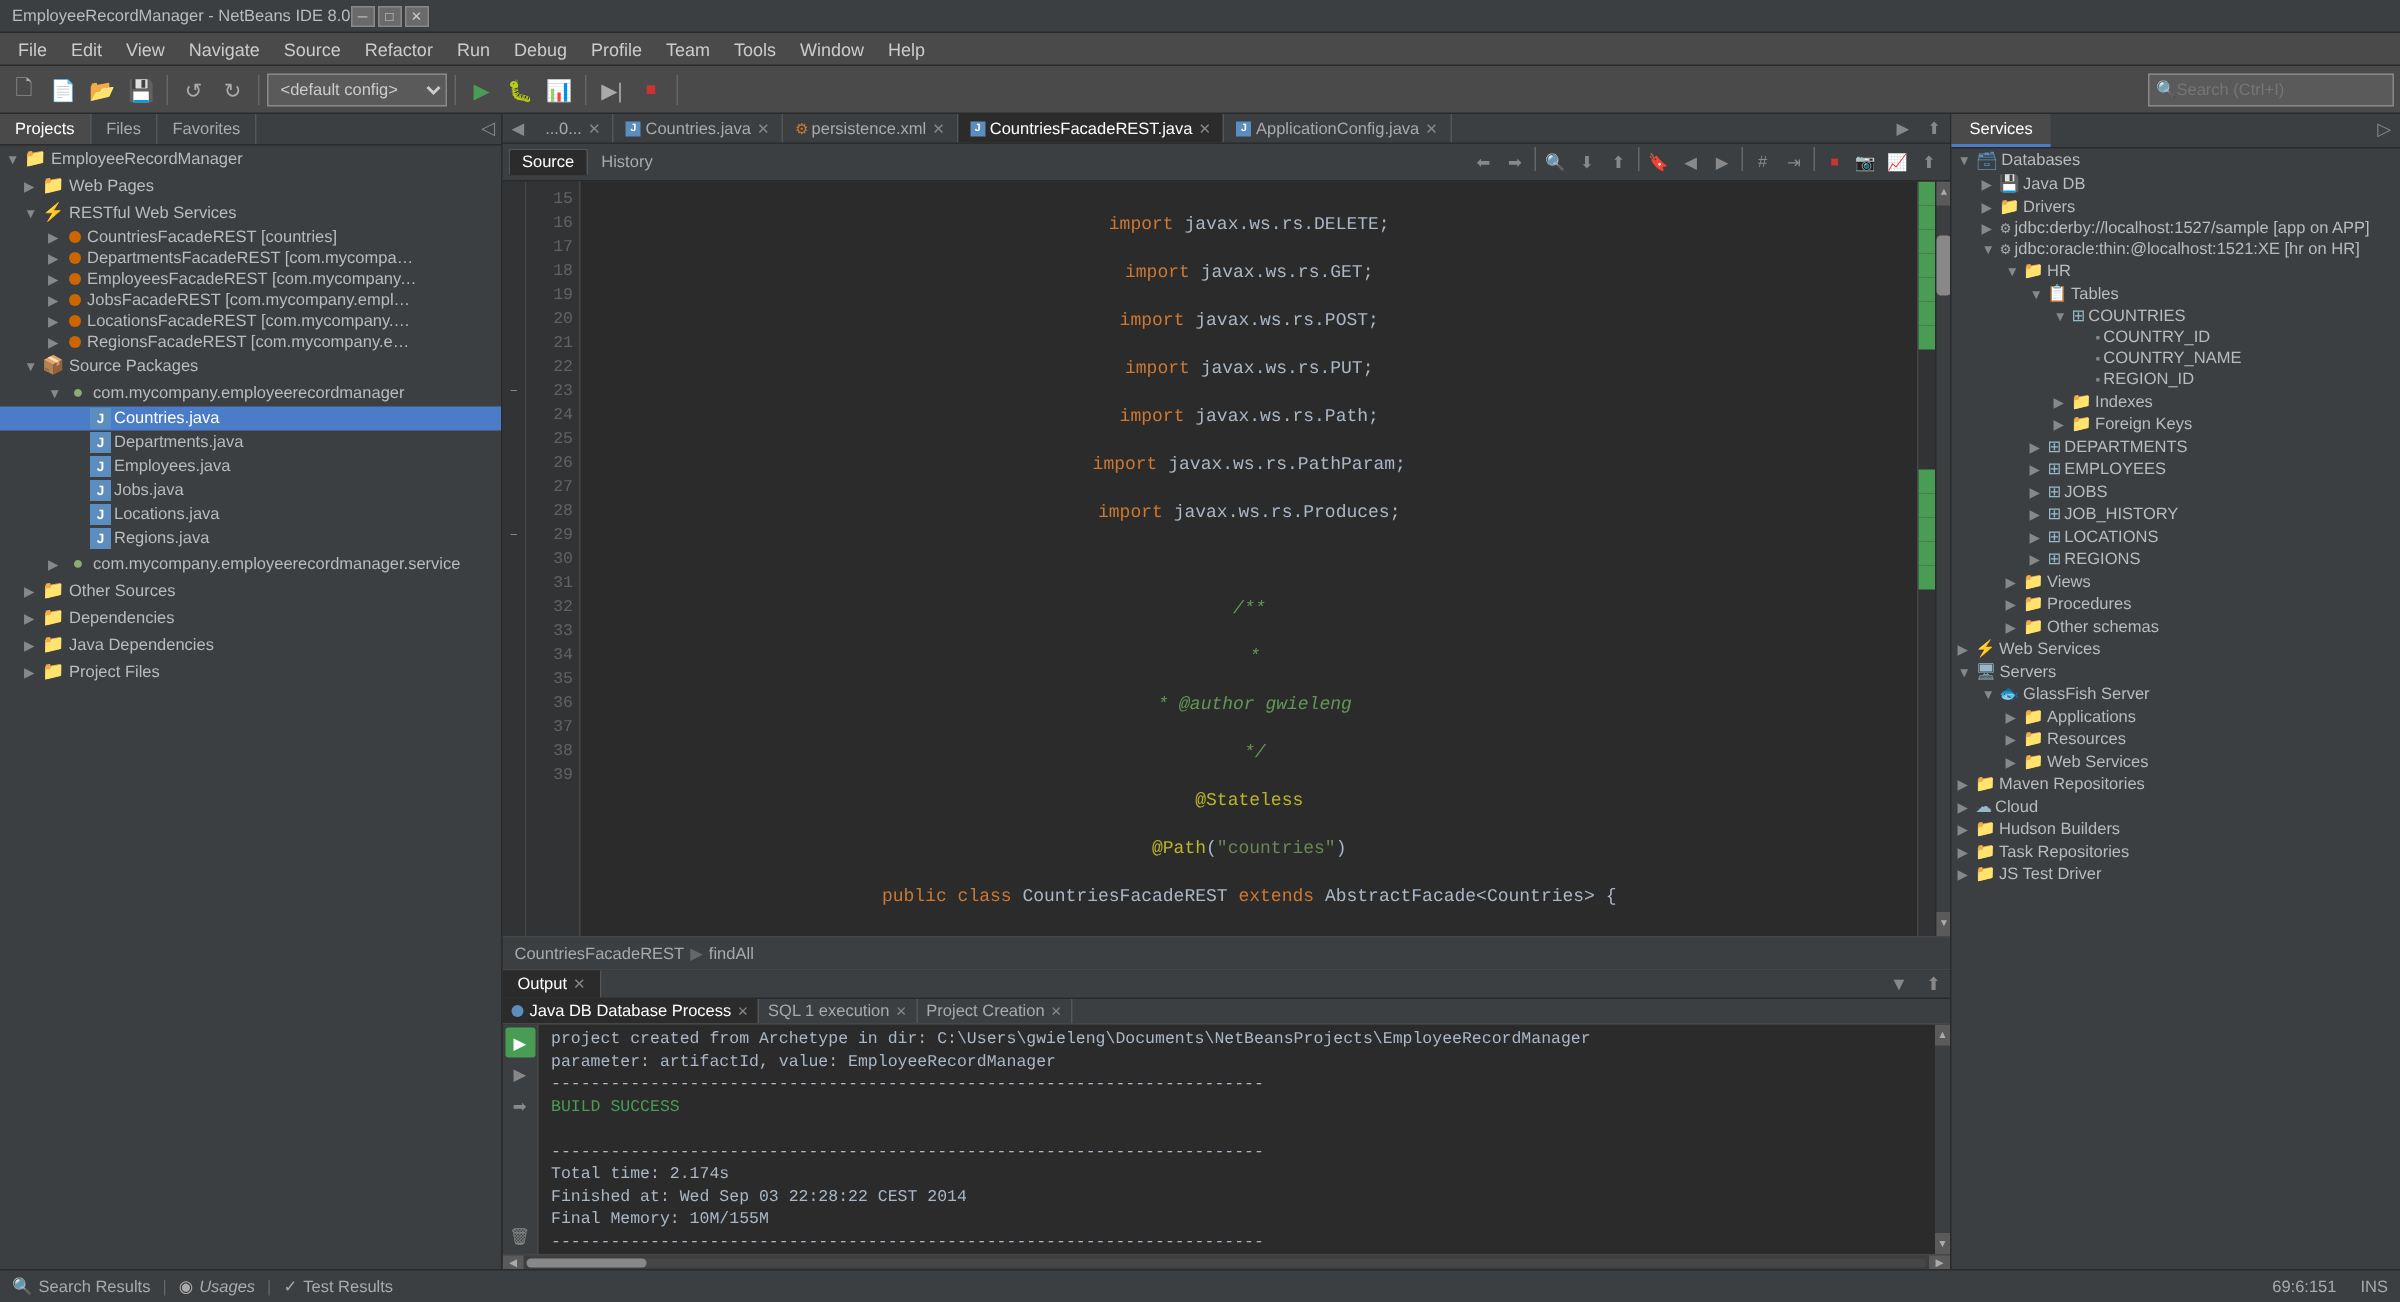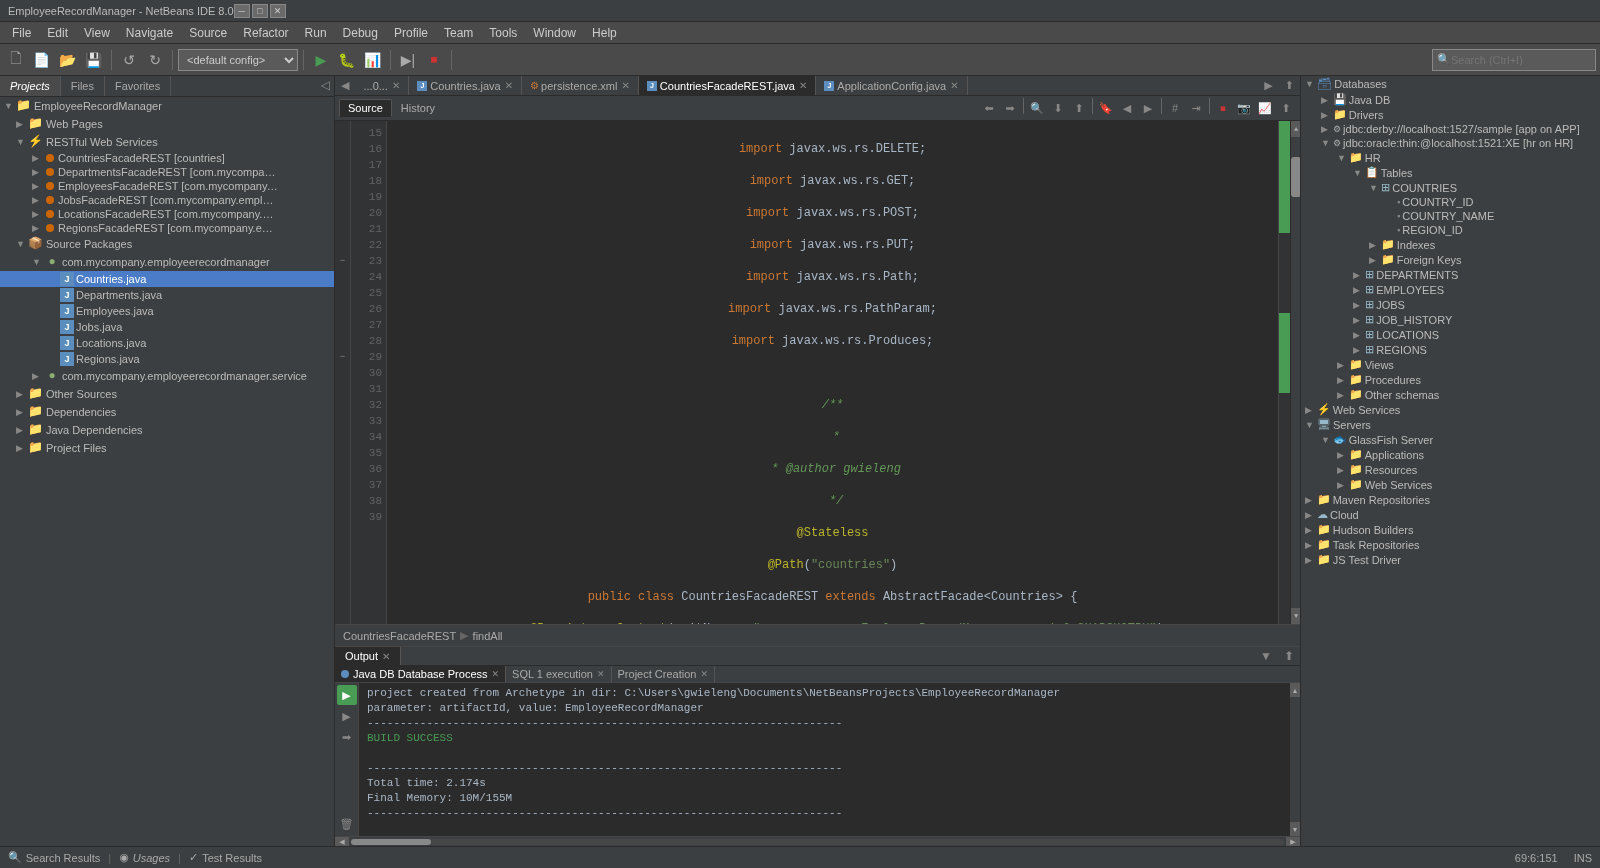--- a/index.html
+++ b/index.html
@@ -20,21 +20,21 @@
     .toolbar-sep { width: 1px; height: 20px; background: #666; margin: 0 3px; }
     .config-dropdown { background: #5a5a5a; border: 1px solid #888; color: #ccc; font-size: 11px; padding: 2px 4px; height: 22px; min-width: 120px; }
 
     
     .main-layout { display: flex; height: calc(868px - 22px - 22px - 32px - 22px); }
 
     
     .left-panel { width: 335px; min-width: 335px; background: #3c3f41; border-right: 1px solid #2b2b2b; display: flex; flex-direction: column; }
     .panel-tabs { display: flex; background: #3c3f41; border-bottom: 1px solid #2b2b2b; }
     .panel-tab { padding: 4px 10px; font-size: 11px; cursor: pointer; color: #aaa; border-right: 1px solid #555; }
-    .panel-tab.active { background: #4a4a4a; color: #fff; font-style: italic; }
+    .panel-tab.active { background: #4a4a4a; color: #fff; }
     .panel-content { flex: 1; overflow-y: auto; overflow-x: hidden; }
 
     
     .tree-item { display: flex; align-items: center; padding: 1px 0; cursor: pointer; white-space: nowrap; overflow: hidden; }
     .tree-item.selected { background: #4a7cc7; color: #fff; }
     .tree-arrow { display: inline-block; width: 12px; font-size: 9px; color: #888; }
     .tree-icon { display: inline-block; width: 16px; height: 16px; margin-right: 2px; font-size: 12px; text-align: center; }
     .tree-label { font-size: 11px; }
 
     
@@ -508,20 +508,21 @@
           </div>
 
           <div class="bottom-content">
             <div class="output-line">project created from Archetype in dir: C:\Users\gwieleng\Documents\NetBeansProjects\EmployeeRecordManager</div>
             <div class="output-line">parameter: artifactId, value: EmployeeRecordManager</div>
             <div class="output-line">------------------------------------------------------------------------</div>
             <div class="output-line output-green">BUILD SUCCESS</div>
             <div class="output-line">&nbsp;</div>
             <div class="output-line">------------------------------------------------------------------------</div>
             <div class="output-line">Total time: 2.174s</div>
+            <div class="output-line">Finished at: Wed Sep 03 22:28:22 CEST 2014</div>
             <div class="output-line">Final Memory: 10M/155M</div>
             <div class="output-line">------------------------------------------------------------------------</div>
           </div>
 
           <div style="width:10px;background:#3c3f41;display:flex;flex-direction:column;">
             <div style="width:10px;height:14px;background:#5a5a5a;cursor:pointer;display:flex;align-items:center;justify-content:center;font-size:7px;color:#aaa;">▲</div>
             <div style="flex:1;"></div>
             <div style="width:10px;height:14px;background:#5a5a5a;cursor:pointer;display:flex;align-items:center;justify-content:center;font-size:7px;color:#aaa;">▼</div>
           </div>
         </div>
@@ -531,20 +532,25 @@
           <div style="flex:1;height:6px;background:#464646;border-radius:3px;margin:0 2px;">
             <div style="width:80px;height:6px;background:#888;border-radius:3px;"></div>
           </div>
           <div style="width:14px;height:10px;background:#5a5a5a;cursor:pointer;display:flex;align-items:center;justify-content:center;font-size:7px;color:#aaa;">▶</div>
         </div>
       </div>
     </div>
   </div>
 
   <div class="right-panel">
+    <div class="right-panel-tabs">
+      <div class="right-panel-tab active">Services</div>
+      <div style="flex:1"></div>
+      <div style="padding:3px 6px;cursor:pointer;color:#888;">▷</div>
+    </div>
     <div class="panel-content">
 
       <div class="tree-item" style="padding-left:4px;">
         <span class="tree-arrow">▼</span>
         <span style="font-size:12px;margin-right:2px;color:#5b8dbf;">🗃</span>
         <span class="tree-label">Databases</span>
       </div>
       <div class="tree-item" style="padding-left:20px;">
         <span class="tree-arrow">▶</span>
         <span style="font-size:11px;margin-right:2px;color:#5b8dbf;">💾</span>

